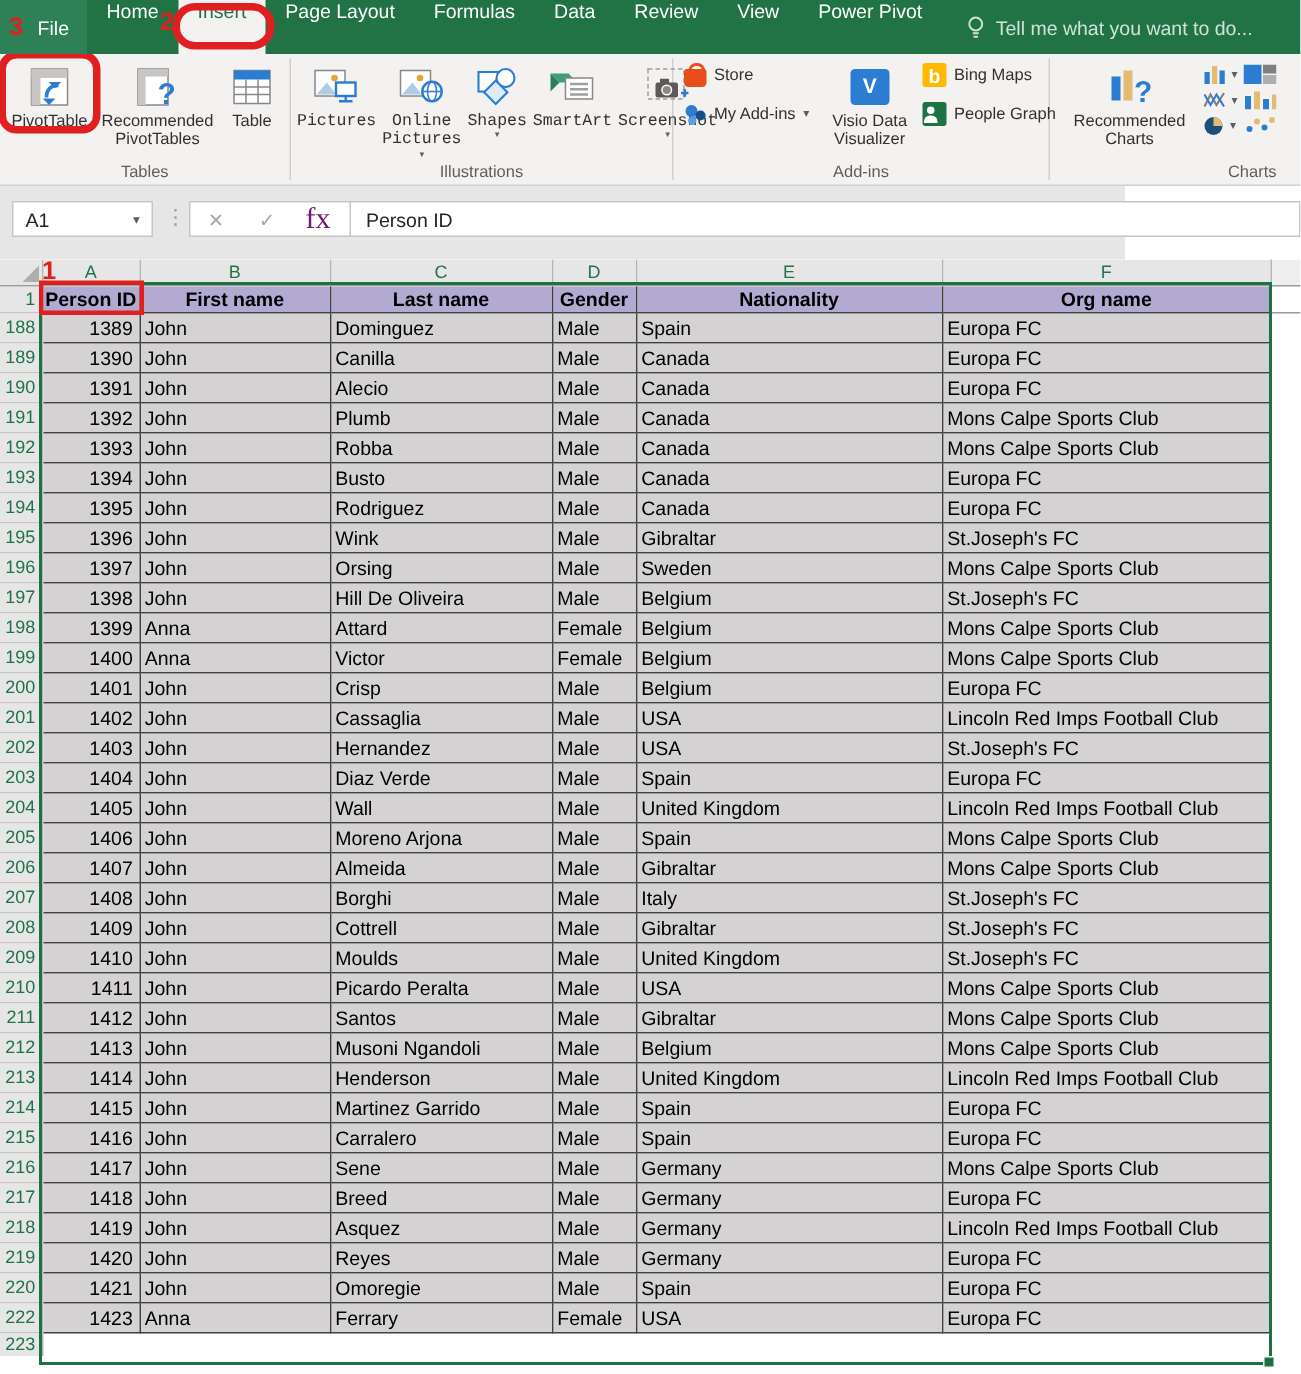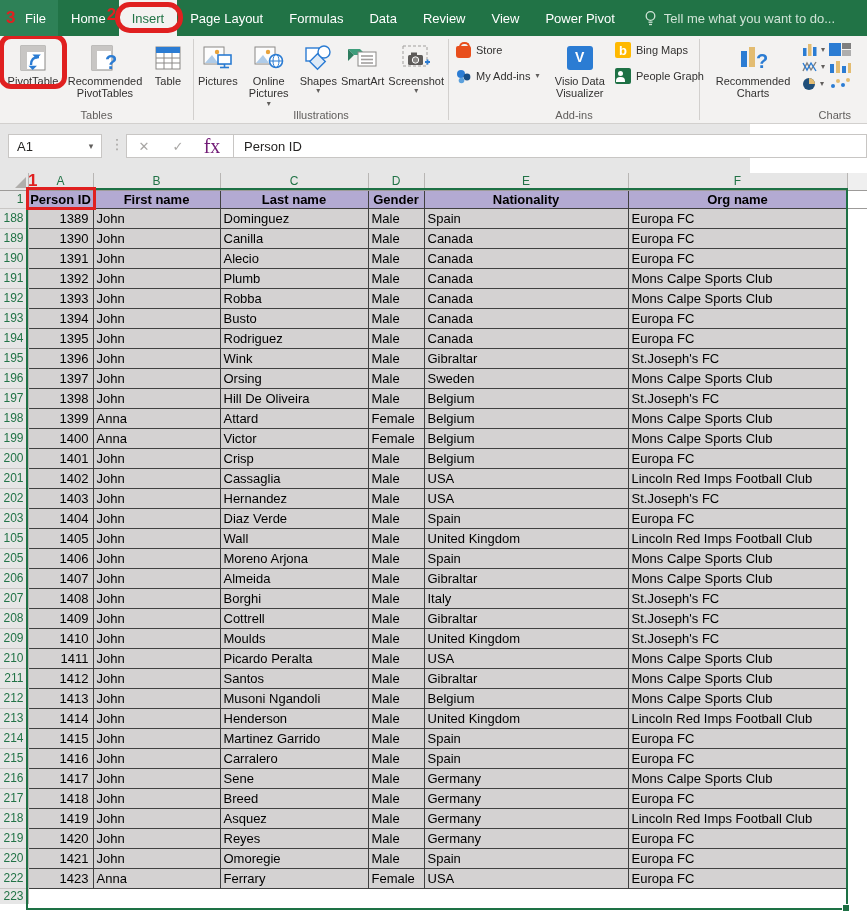--- a/index.html
+++ b/index.html
@@ -2,21 +2,21 @@
 <html><head>
 <meta charset="utf-8">
 <style>
   * { box-sizing: border-box; margin:0; padding:0; }
   html,body { width:867px; height:916px; overflow:hidden; }
   body { font-family:"Liberation Sans", sans-serif; background:#fff; position:relative; }
 
   
   .tabbar { position:absolute; top:0; left:0; width:867px; height:36px; background:#217346; display:flex; align-items:stretch; z-index:5; }
   .file-tab { position:relative; width:58px; background:#2e8157; color:#fff; font-size:13px; display:flex; align-items:center; justify-content:flex-end; padding-right:12px; cursor:pointer; }
-  .tab { position:relative; padding:14px 13px; display:flex; align-items:center; color:#fff; font-size:13px; cursor:pointer; white-space:nowrap; }
+  .tab { position:relative; padding:0 13px; display:flex; align-items:flex-start; color:#fff; font-size:13px; cursor:pointer; white-space:nowrap; }
   .tab.active { background:#f3f2f1; color:#217346; }
   .tellme { margin-left:16px; display:flex; align-items:center; gap:7px; color:#cfe3d6; font-size:13px;justify-content:space-between; }
   .ann { position:absolute; color:#e02020; font-weight:bold; font-size:17px; z-index:60; }
   .ann-3 { left:6px; top:8px; }
   .ann-2 { left:-12px; top:5px; }
   .red-ring { position:absolute; left:-4px; top:2px; right:-6px; bottom:3px; border:5px solid #e02020; border-radius:15px; pointer-events:none; z-index:55; }
 
   
   .ribbon { position:absolute; top:36px; left:0; width:867px; height:88px; background:#f3f2f1; border-bottom:1px solid #d2d0ce; display:flex; z-index:4; }
   .rgroup { position:relative; padding:2px 2px 16px 2px; display:flex; }
@@ -164,21 +164,21 @@
           </svg>
         </span>
         <span>Table</span>
       </div>
     </div>
     <div class="rgroup-label">Tables</div>
   </div>
   <div class="rsep"></div>
 
   <div class="rgroup" style="width:254px;">
-    <div class="rbuttons" style="width:100%; justify-content:center;">
+    <div class="rbuttons" style="width:100%; justify-content:space-between;font-family:Liberation Mono, monospace;">
       <div class="bigbtn">
         <span class="icon">
           <svg width="32" height="30" viewBox="0 0 32 30">
             <rect x="2" y="4" width="20" height="17" fill="#fdfdfd" stroke="#8a8886"></rect>
             <circle cx="15" cy="9" r="2.2" fill="#e8a33d"></circle>
             <path d="M3 20 l7 -8 6 8 z" fill="#aecbe8"></path>
             <rect x="16" y="12" width="13" height="9" fill="#fff" stroke="#2b7cd3" stroke-width="1.6"></rect>
             <line x1="22.5" y1="21" x2="22.5" y2="24" stroke="#2b7cd3" stroke-width="1.6"></line>
             <line x1="18" y1="24.5" x2="27" y2="24.5" stroke="#2b7cd3" stroke-width="1.6"></line>
           </svg>
@@ -559,21 +559,21 @@
           <th class="rh">203</th>
           <td class="num">1404</td>
           <td class="txt">John</td>
           <td class="txt">Diaz Verde</td>
           <td class="txt">Male</td>
           <td class="txt">Spain</td>
           <td class="txt">Europa FC</td>
           <td class="gcol"></td>
         </tr>
         <tr>
-          <th class="rh">105</th>
+          <th class="rh">204</th>
           <td class="num">1405</td>
           <td class="txt">John</td>
           <td class="txt">Wall</td>
           <td class="txt">Male</td>
           <td class="txt">United Kingdom</td>
           <td class="txt">Lincoln Red Imps Football Club</td>
           <td class="gcol"></td>
         </tr>
         <tr>
           <th class="rh">205</th>

